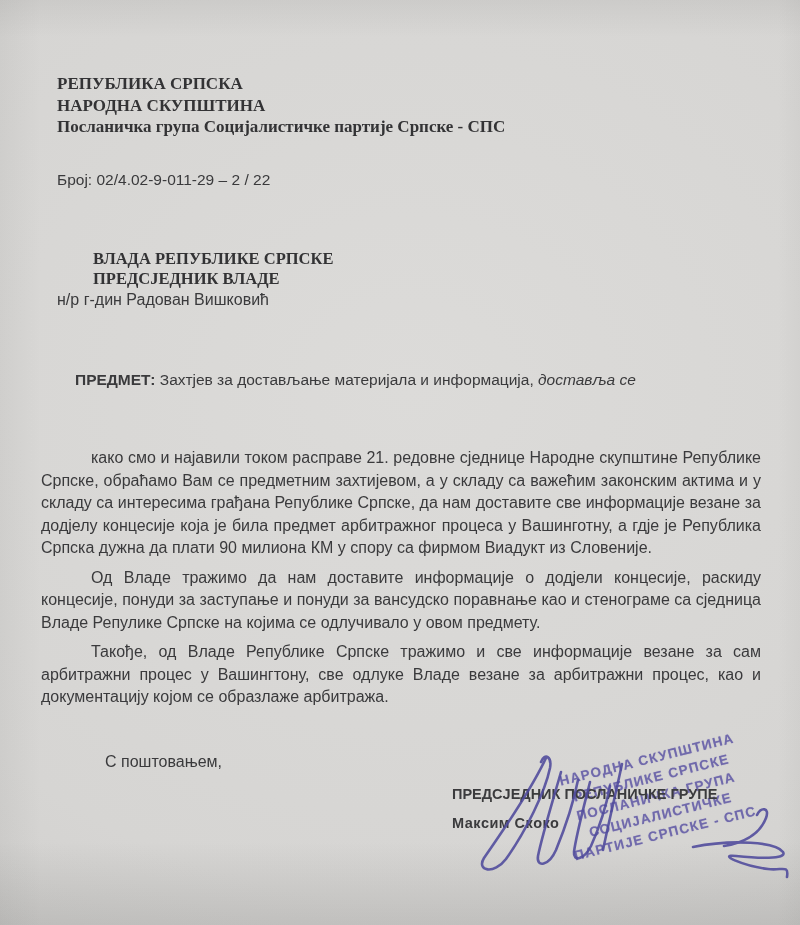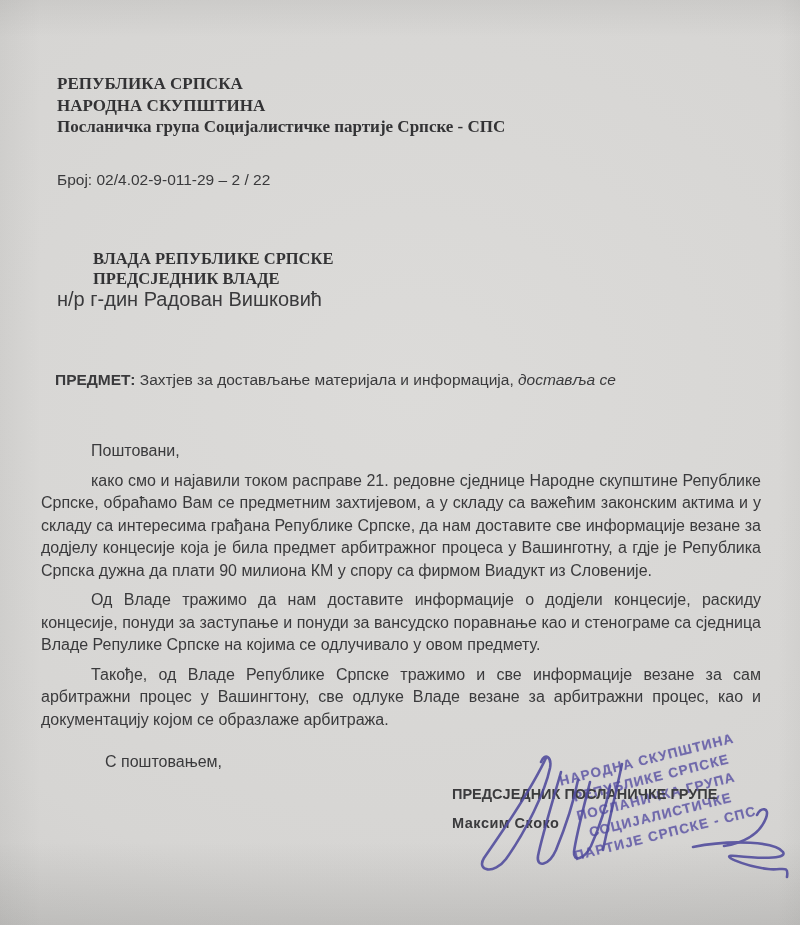--- a/index.html
+++ b/index.html
@@ -19,23 +19,23 @@
       linear-gradient(180deg, rgba(110,110,108,0.10) 0%, rgba(0,0,0,0) 4%),
       linear-gradient(0deg, rgba(85,85,83,0.16) 0%, rgba(0,0,0,0) 9%),
       linear-gradient(90deg, rgba(110,110,108,0.08) 0%, rgba(0,0,0,0) 5%),
       linear-gradient(270deg, rgba(110,110,108,0.10) 0%, rgba(0,0,0,0) 5%);
   }
   .abs{position:absolute;}
   .letterhead{top:73px;left:57px;font-family:"Liberation Serif", serif;font-weight:bold;font-size:17px;line-height:21.5px;color:#333335;}
   .meta{top:170px;left:57px;font-size:15.5px;line-height:20.5px;}
   .recipient{top:249px;left:57px;}
   .recipient .serifline{font-family:"Liberation Serif", serif;font-weight:bold;font-size:16.5px;line-height:19.5px;color:#333335;margin-left:36px;}
-  .recipient .attn{font-size:20px;line-height:19.5px;margin-top:2px;}
+  .recipient .attn{font-size:16px;line-height:19.5px;margin-top:2px;}
   .subject{top:371px;left:55px;font-size:15.5px;width:710px;}
-  .subject .lbl{font-weight:bold;}
+  .subject .lbl{font-weight:bold;margin-left:20px;}
   .subject .ital{font-style:italic;}
   .bodytext{top:440px;left:41px;width:720px;font-size:16px;line-height:22.5px;}
   .salutation{text-indent:50px;}
   .para{margin:7px 0 0 0;text-align:justify;text-indent:50px;}
   .closing{top:753px;left:105px;font-size:16px;text-align:center;}
   .sigblock{top:786px;left:452px;width:276px;text-align:left;font-weight:bold;font-size:14.5px;color:#3b3b3d;}
   .signame{margin-top:13px;font-size:14.5px;letter-spacing:0.5px;}
   .stamp{
     top:749px;left:538px;width:236px;
     text-align:center;
@@ -66,21 +66,20 @@
     <div class="serifline">ВЛАДА РЕПУБЛИКЕ СРПСКЕ</div>
     <div class="serifline">ПРЕДСЈЕДНИК ВЛАДЕ</div>
     <div class="attn">н/р г-дин  Радован Вишковић</div>
   </div>
 
   <div class="abs subject">
     <span class="lbl">ПРЕДМЕТ:</span><span> Захтјев за достављање материјала и информација, </span><span class="ital">доставља се</span>
   </div>
 
   <div class="abs bodytext">
-    <div class="salutation">Поштовани,</div>
     <p class="para">како смо и најавили током расправе  21. редовне сједнице Народне скупштине Републике Српске, обраћамо Вам се предметним захтијевом, а у складу са важећим законским актима и у складу са интересима грађана Републике Српске, да нам доставите све информације везане за додјелу концесије која је била предмет арбитражног процеса у Вашинготну, а гдје је Република Српска дужна да плати 90 милиона КМ у спору са фирмом Виадукт из Словеније.</p>
     <p class="para">Од Владе тражимо да нам доставите информације о додјели концесије, раскиду концесије, понуди за заступање и понуди за вансудско поравнање као и стенограме са сједница Владе Репулике Српске на којима се одлучивало у овом предмету.</p>
     <p class="para">Такође, од Владе Републике Српске тражимо и све информације везане за сам арбитражни процес у Вашингтону, све одлуке Владе везане за арбитражни процес, као и документацију којом се образлаже арбитража.</p>
   </div>
 
   <div class="abs closing">С поштовањем,</div>
 
   <div class="abs stamp" id="stamp" style="color: rgb(90, 82, 163);">
     <div>НАРОДНА СКУПШТИНА</div>
     <div>РЕПУБЛИКЕ СРПСКЕ</div>

